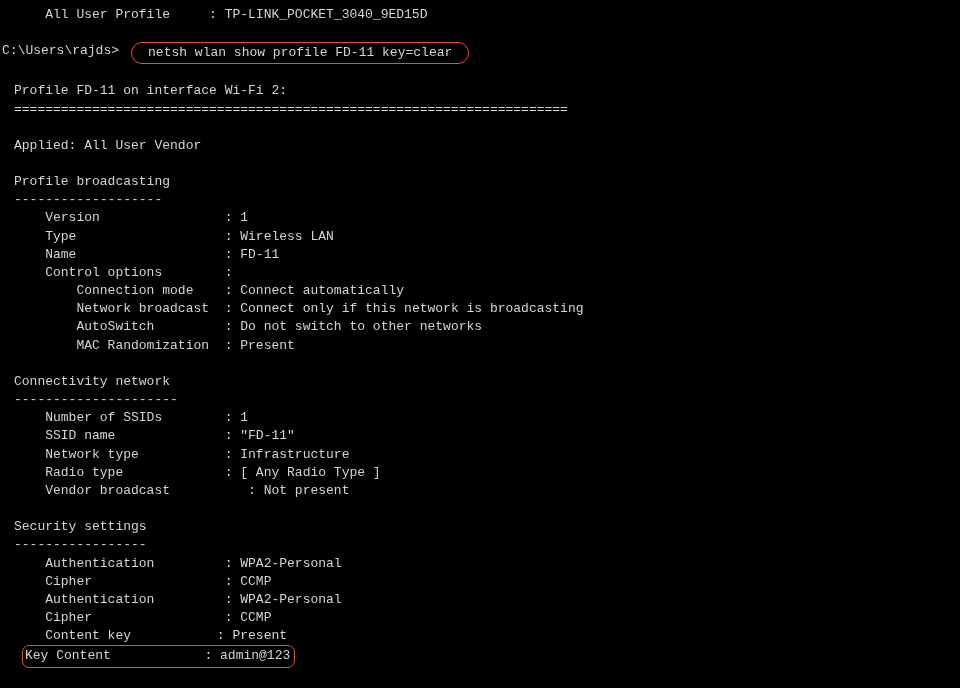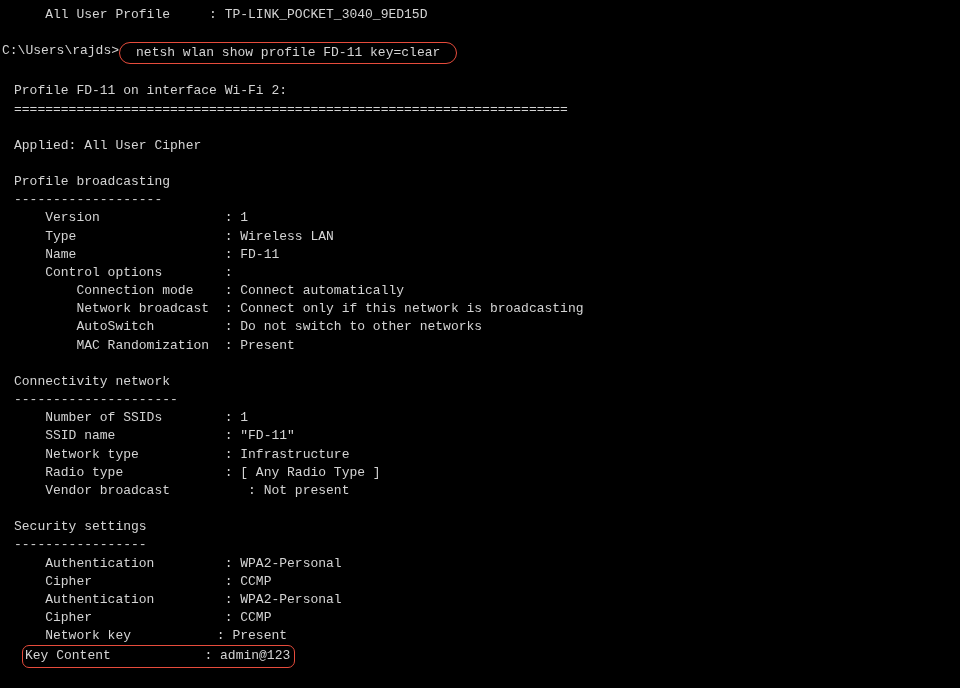--- a/index.html
+++ b/index.html
@@ -27,20 +27,21 @@
       padding-left: 2px;
     }
     .prompt-text {
       white-space: pre;
     }
     .highlight-box-cmd {
       border: 1.5px solid #e74c3c;
       border-radius: 11px;
       padding: 1px 16px;
       display: inline-block;
+      margin-left: 12px;
     }
     .highlight-box-key {
       border: 1.5px solid #e74c3c;
       border-radius: 7px;
       padding: 1px 4px 1px 2px;
       display: inline-block;
       margin-left: 22px;
       white-space: pre;
     }
     .blank {
@@ -55,21 +56,21 @@
 
 <div class="prompt-line">
   <span class="prompt-text">C:\Users\rajds&gt;</span>
     <span class="highlight-box-cmd">netsh wlan show profile FD-11 key=clear</span>
 </div>
 
 <div class="blank"></div>
 <div class="line">Profile FD-11 on interface Wi-Fi 2:</div>
 <div class="line">=======================================================================</div>
 <div class="blank"></div>
-<div class="line">Applied: All User Cipher</div>
+<div class="line">Applied: All User Vendor</div>
 <div class="blank"></div>
 
 <div class="line">Profile broadcasting</div>
 <div class="line">-------------------</div>
 <div class="line"><span>    Version                : </span><span>1</span></div>
 <div class="line"><span>    Type                   : </span><span>Wireless LAN</span></div>
 <div class="line"><span>    Name                   : </span><span>FD-11</span></div>
 <div class="line">    Control options        :</div>
 <div class="line"><span>        Connection mode    : </span><span>Connect automatically</span></div>
 <div class="line"><span>        Network broadcast  : </span><span>Connect only if this network is broadcasting</span></div>
@@ -85,17 +86,17 @@
 <div class="line"><span>    Radio type             : </span><span>[ Any Radio Type ]</span></div>
 <div class="line"><span>    Vendor broadcast          : </span><span>Not present</span></div>
 
 <div class="blank"></div>
 <div class="line">Security settings</div>
 <div class="line">-----------------</div>
 <div class="line"><span>    Authentication         : </span><span>WPA2-Personal</span></div>
 <div class="line"><span>    Cipher                 : </span><span>CCMP</span></div>
 <div class="line"><span>    Authentication         : </span><span>WPA2-Personal</span></div>
 <div class="line"><span>    Cipher                 : </span><span>CCMP</span></div>
-<div class="line"><span>    Network key           : </span><span>Present</span></div>
+<div class="line"><span>    Content key           : </span><span>Present</span></div>
 <div><span class="highlight-box-key"><span>Key Content            : </span><span>admin@123</span></span></div>
 
 <div class="blank"></div>
 <div class="line">Cost settings</div>
 
 </body></html>

